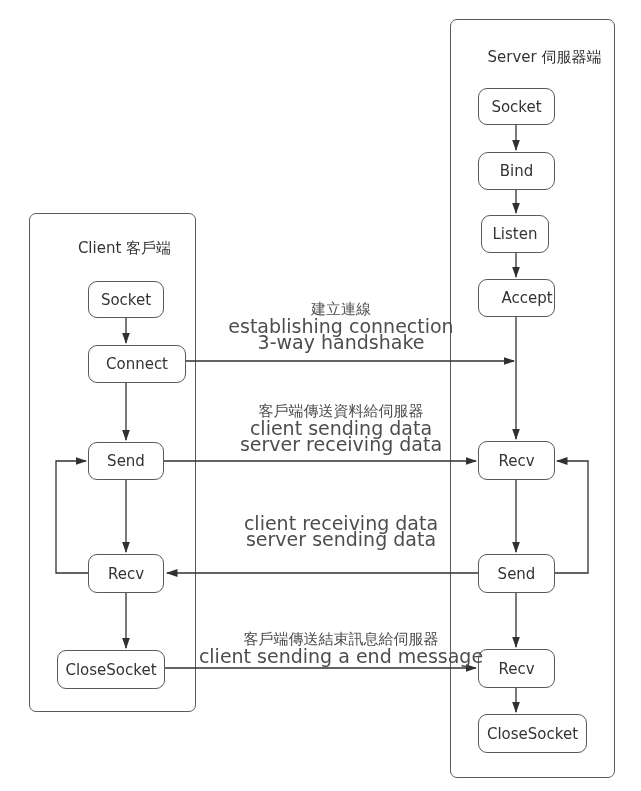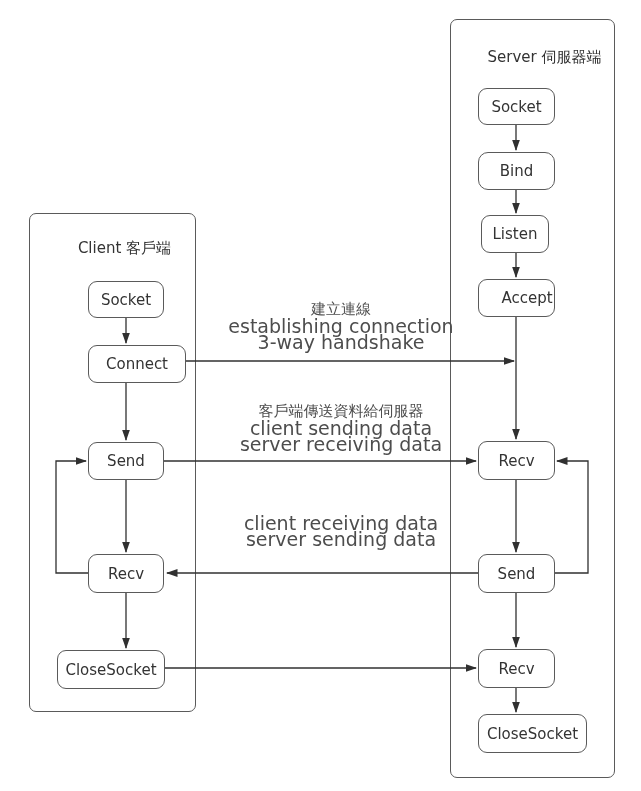--- a/index.html
+++ b/index.html
@@ -112,14 +112,18 @@
     <div class="zh">客戶端傳送資料給伺服器</div>
     <div class="en">client sending data</div>
     <div class="en">server receiving data</div>
   </div>
 
   <div class="annotation" style="left:191px;top:515px;">
     <div class="en">client receiving data</div>
     <div class="en">server sending data</div>
   </div>
 
+  <div class="annotation" style="left:191px;top:631px;">
+    <div class="zh">客戶端傳送結束訊息給伺服器</div>
+    <div class="en">client sending a end message</div>
+  </div>
 
 </div>
 
 </body></html>

